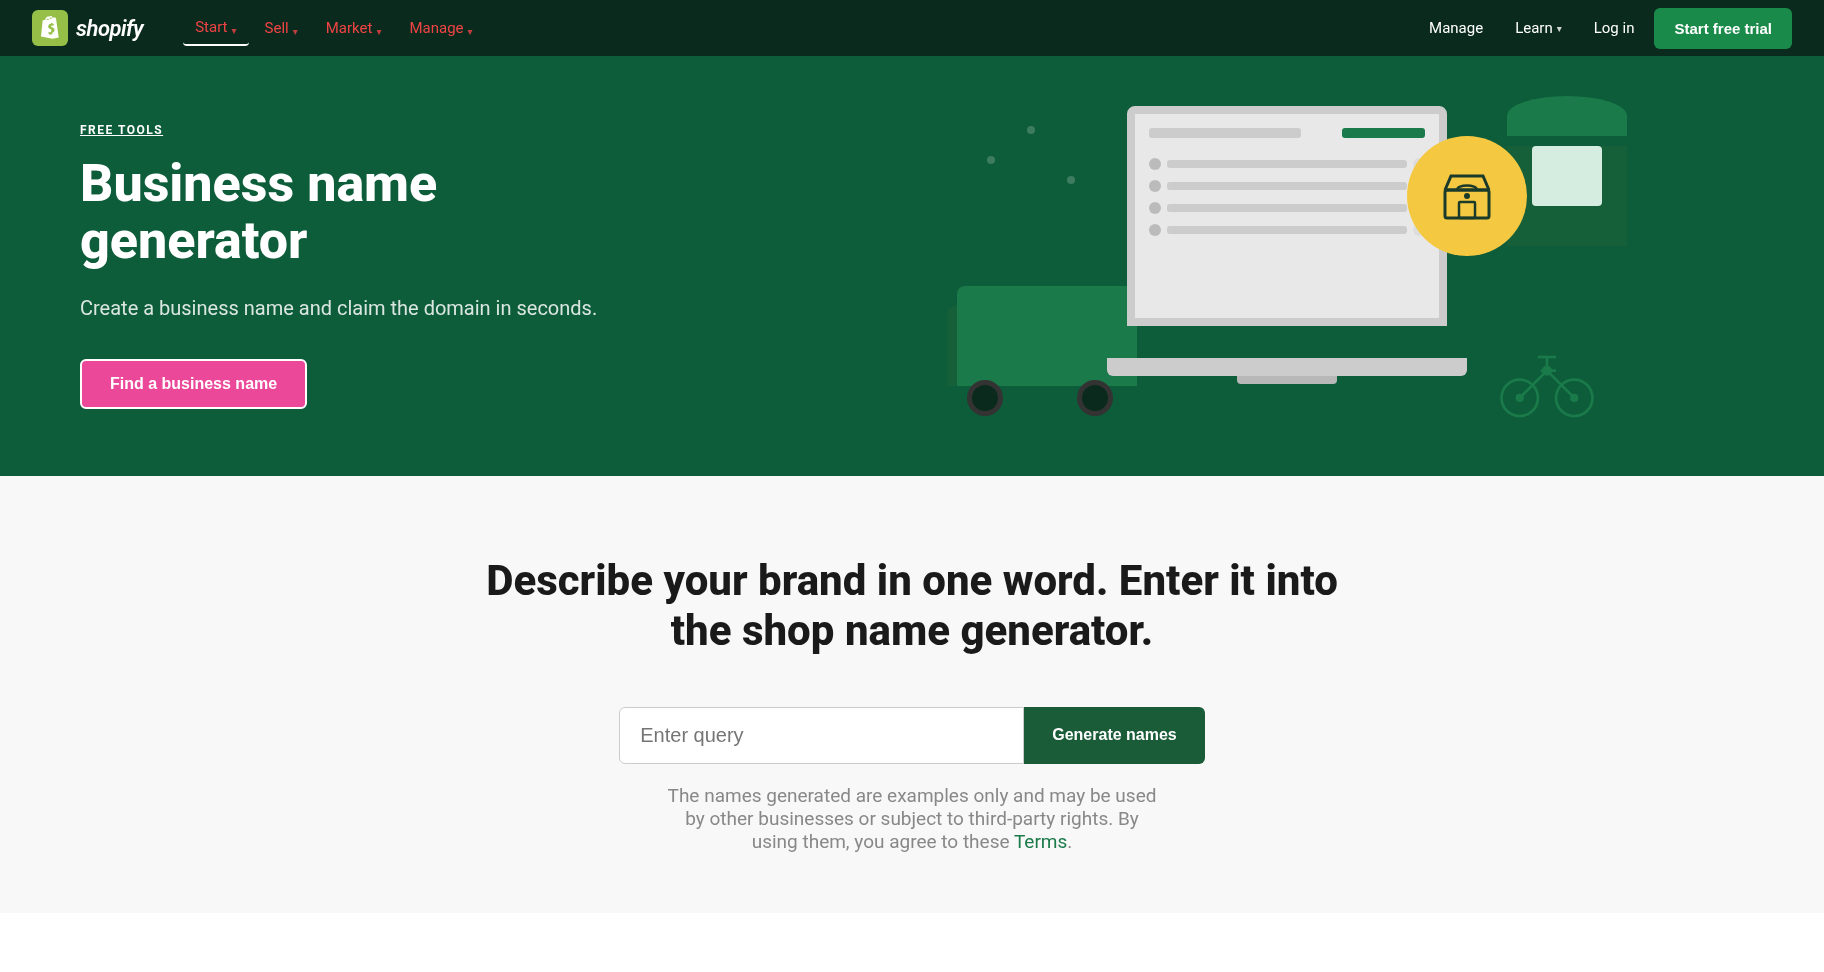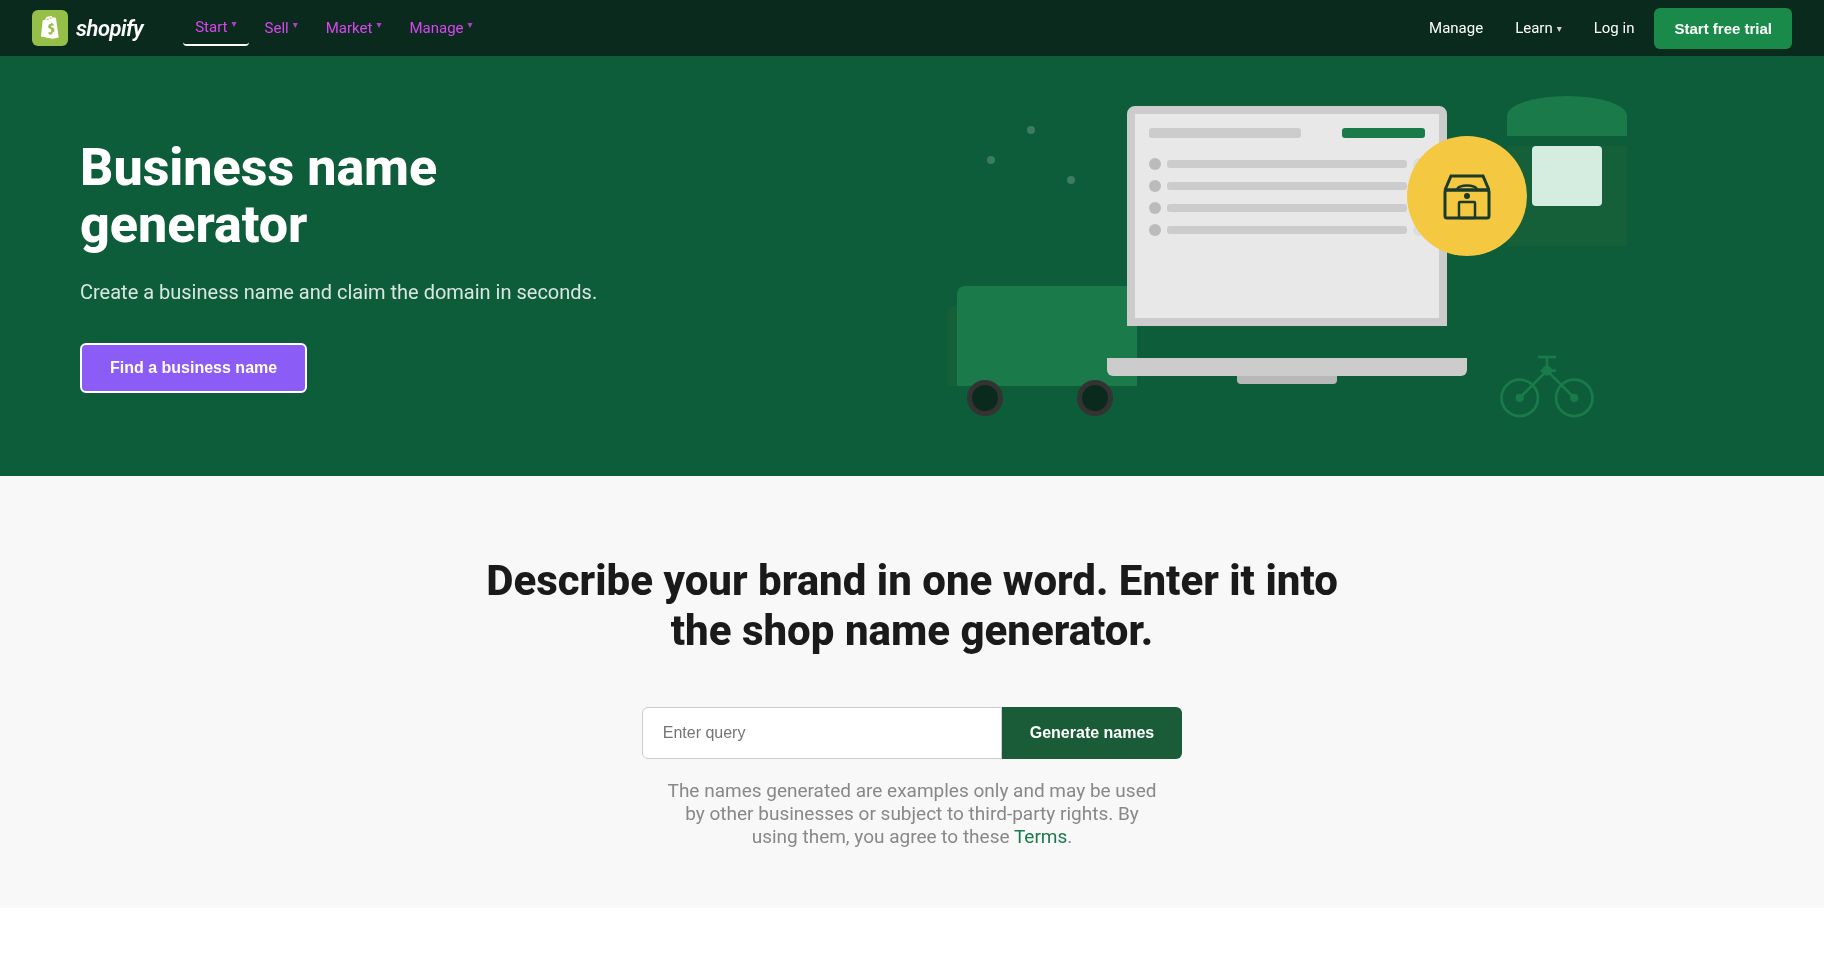--- a/index.html
+++ b/index.html
@@ -32,26 +32,26 @@
       font-weight: 600;
       letter-spacing: -0.5px;
     }
     .nav-links {
       display: flex;
       align-items: center;
       gap: 4px;
       flex: 1;
     }
     .nav-item {
-      color: #d946ef;
+      color: #ef4444;
       font-size: 15px;
       padding: 8px 12px;
       cursor: pointer;
       display: flex;
-      align-items: flex-start;
+      align-items: flex-end;
       gap: 4px;
       border-radius: 4px;
       text-decoration: none;
     }
     .nav-item.active { border-bottom: 2px solid #fff; }
     .chevron {
       font-size: 10px;
       opacity: 0.8;
     }
     .nav-right {
@@ -111,21 +111,21 @@
       line-height: 1.1;
       margin-bottom: 24px;
     }
     .hero-subtitle {
       color: rgba(255,255,255,0.85);
       font-size: 20px;
       line-height: 1.5;
       margin-bottom: 36px;
     }
     .btn-find {
-      background: #8b5cf6;
+      background: #ec4899;
       color: #fff;
       border: 2px solid #fff;
       padding: 14px 28px;
       border-radius: 6px;
       font-size: 16px;
       font-weight: 700;
       cursor: pointer;
     }
 
     
@@ -340,23 +340,23 @@
       margin: 0 auto 50px;
       line-height: 1.2;
     }
     .search-area {
       display: flex;
       justify-content: center;
       gap: 0;
       margin-bottom: 20px;
     }
     .search-input {
-      width: 360px;
+      width: 405px;
       padding: 16px 20px;
-      font-size: 16px;
+      font-size: 20px;
       border: 1.5px solid #ccc;
       border-radius: 6px 0 0 6px;
       outline: none;
       color: #999;
     }
     .btn-generate {
       background: #1a5c38;
       color: #fff;
       border: none;
       padding: 16px 28px;
@@ -417,20 +417,21 @@
     </a>
     <a class="nav-right-link">
       <span>Log in</span>
     </a>
     <button class="btn-start-trial">Start free trial</button>
   </div>
 </nav>
 
 <section class="hero">
   <div class="hero-content">
+    <span class="hero-tag">FREE TOOLS</span>
     <h1 class="hero-title">Business name generator</h1>
     <p class="hero-subtitle">Create a business name and claim the domain in seconds.</p>
     <button class="btn-find">Find a business name</button>
   </div>
 
   <div class="hero-illustration">
     <div class="scene">
 
       <div class="truck">
         <div class="truck-cab"></div>

